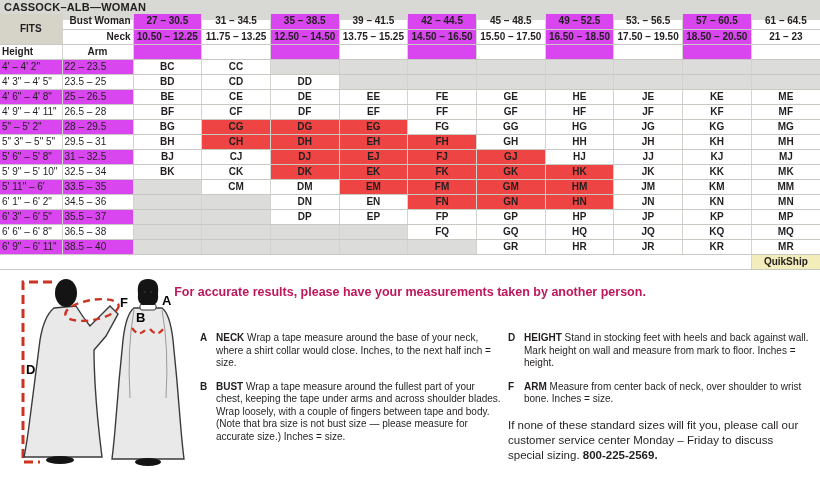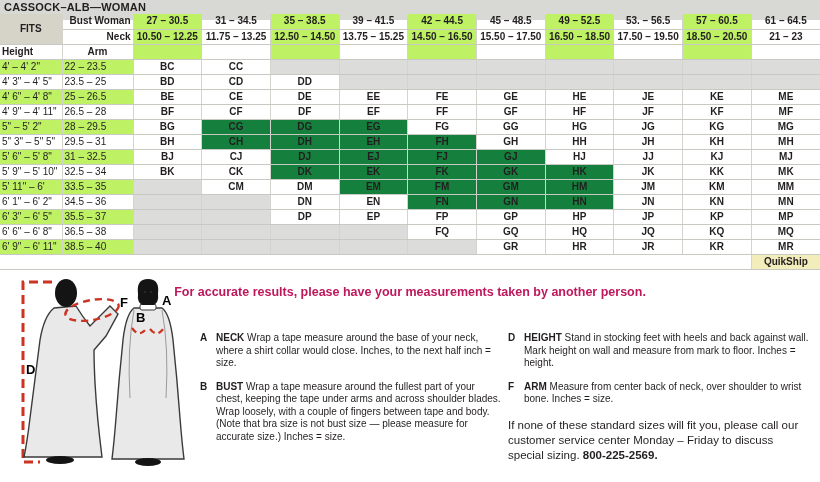--- a/index.html
+++ b/index.html
@@ -21,28 +21,28 @@
   }
   #size-table td{
     padding:0 2px;box-sizing:border-box;
     border-right:1px solid #d4d4ce;border-bottom:1px solid #c9c9c3;
     font-size:10px;line-height:14px;height:15px;white-space:nowrap;overflow:hidden;
   }
   #size-table td:last-child{border-right:none;text-align:center;}
   td.fits{background:#d6d3c9;text-align:center;font-weight:bold;font-size:11px;}
   td.hlab{text-align:right;font-weight:bold;padding-right:5px;}
   td.range{text-align:center;font-weight:bold;}
-  td.cream{background:#bef264;}
+  td.cream{background:#d946ef;}
   td.height-h{font-weight:bold;text-align:left;padding-left:4px;}
   td.arm-h{font-weight:bold;text-align:center;}
   td.hcol{text-align:left;padding-left:4px;font-size:9.5px;}
   td.acol{font-size:10px;}
   td.size{text-align:center;font-weight:bold;font-size:10.5px;}
   td.empty{background:#dcdcda;}
-  td.hl{background:#15803d;border-right:1px solid #ffffff;}
+  td.hl{background:#ef4444;border-right:1px solid #ffffff;}
   tr.qs-row td{border:none;background:#ffffff;height:16px;}
   tr.qs-row td.qs{
     background:#f3edbb;text-align:center;font-weight:bold;font-size:10.5px;line-height:16px;margin-left:40px;
   }
   
   #fit-note{
     position:absolute;top:284px;left:0;width:820px;text-align:center;
     font-weight:bold;font-size:12.5px;line-height:16px;color:#be185d;
   }
   .instr-col{position:absolute;top:332px;font-size:10px;line-height:12.5px;}

